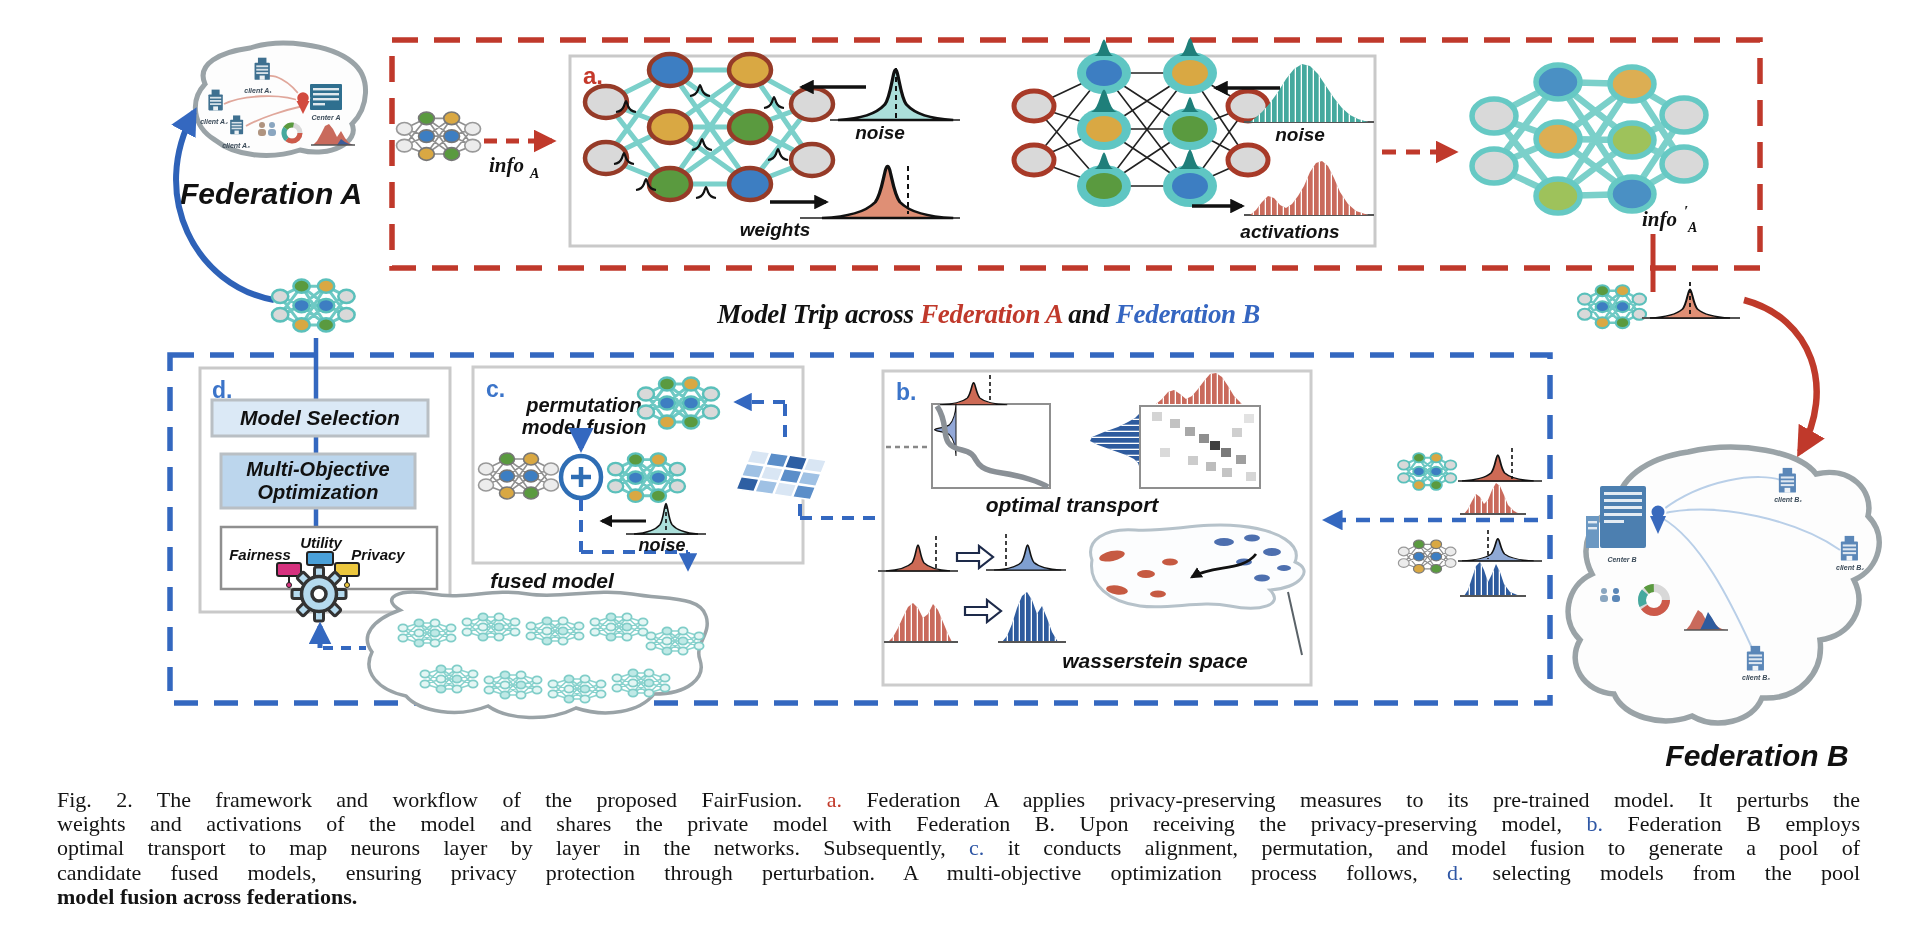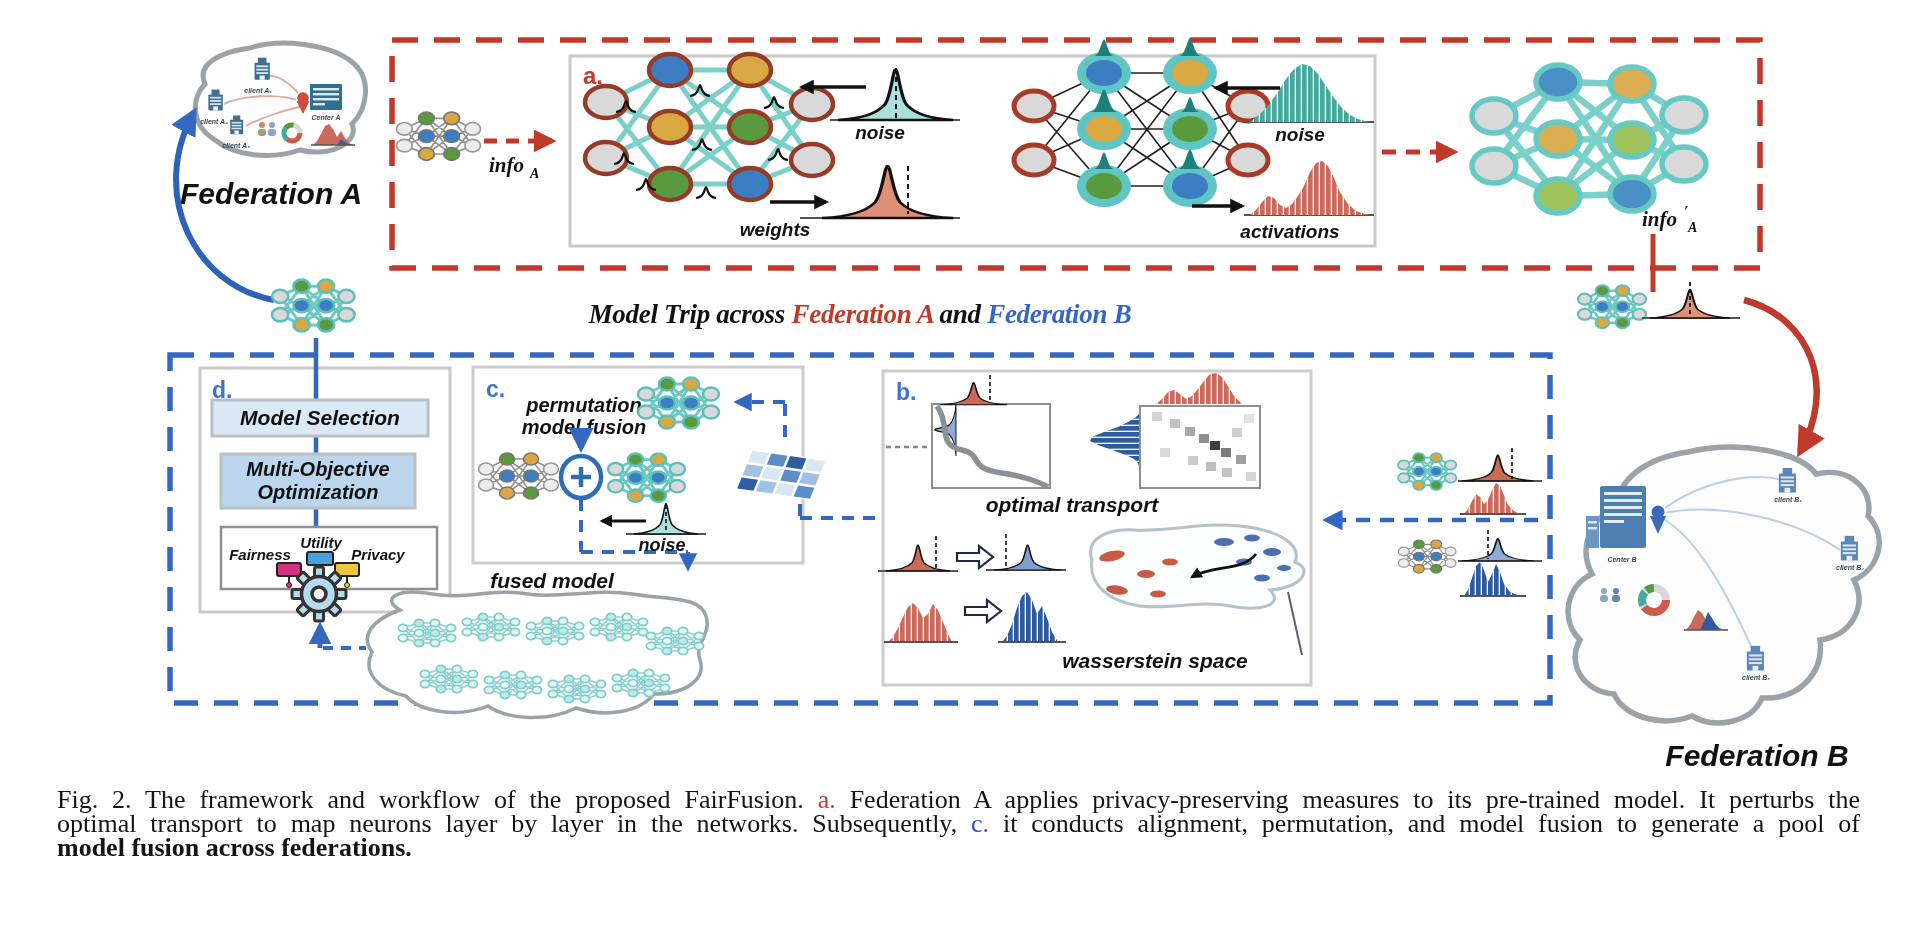--- a/index.html
+++ b/index.html
@@ -3,26 +3,26 @@
 <meta charset="utf-8">
 <style>
   html,body{margin:0;padding:0;background:#fff;}
   .stage{position:relative;width:1916px;height:934px;background:#fff;overflow:hidden;
          font-family:"Liberation Sans",sans-serif;}
   svg{position:absolute;top:0;left:0;}
   .fl{font-family:"Liberation Sans",sans-serif;font-weight:bold;font-style:italic;fill:#111;}
   .pl{font-family:"Liberation Sans",sans-serif;font-weight:800;font-style:normal;}
   .math{font-family:"Liberation Serif",serif;font-weight:bold;font-style:italic;fill:#111;}
   .tiny{font-family:"Liberation Sans",sans-serif;font-weight:bold;font-style:italic;fill:#3a4a58;}
-  .fig-title{position:absolute;left:460px;top:299px;width:800px;text-align:center;
+  .fig-title{position:absolute;left:460px;top:299px;width:800px;text-align:right;
              font-family:"Liberation Serif",serif;font-weight:bold;font-style:italic;
              font-size:27px;letter-spacing:-0.3px;color:#111;white-space:nowrap;}
   .t-red{color:#c0392b;} .t-blue{color:#3566c1;}
   .caption{position:absolute;left:57px;top:788px;width:1803px;
-           font-family:"Liberation Serif",serif;font-size:26px;line-height:24.2px;color:#141414;}
+           font-family:"Liberation Serif",serif;font-size:22px;line-height:24.2px;color:#141414;}
   .cap-line{text-align:justify;text-align-last:justify;}
   .cap-line.cap-last{text-align-last:left;font-weight:bold;}
   .cap-red{color:#c23a2a;} .cap-blue{color:#2f57a5;}
 </style>
 </head>
 <body>
 
 <div class="stage">
 <svg width="1916" height="786" viewBox="0 0 1916 786">
   <defs>
@@ -503,16 +503,18 @@
     <line x1="1538" y1="520" x2="1326" y2="520" stroke="#3468c0" stroke-width="4.5" stroke-dasharray="14 10" marker-end="url(#mBlue)"></line>
   </g>
 </svg>
 
 <div class="fig-title">
   <span>Model Trip across </span><span class="t-red">Federation A</span><span> and </span><span class="t-blue">Federation B</span>
 </div>
 
 <div class="caption">
   <div class="cap-line"><span>Fig. 2.  The framework and workflow of the proposed FairFusion. </span><span class="cap-red">a.</span><span> Federation A applies privacy-preserving measures to its pre-trained model. It perturbs the</span></div>
+  <div class="cap-line"><span>weights and activations of the model and shares the private model with Federation B. Upon receiving the privacy-preserving model, </span><span class="cap-blue">b.</span><span> Federation B employs</span></div>
   <div class="cap-line"><span>optimal transport to map neurons layer by layer in the networks. Subsequently, </span><span class="cap-blue">c.</span><span> it conducts alignment, permutation, and model fusion to generate a pool of</span></div>
+  <div class="cap-line"><span>candidate fused models, ensuring privacy protection through perturbation. A multi-objective optimization process follows, </span><span class="cap-blue">d.</span><span> selecting models from the pool</span></div>
   <div class="cap-line cap-last"><span>model fusion across federations.</span></div>
 </div>
 </div>
 
 </body></html>

